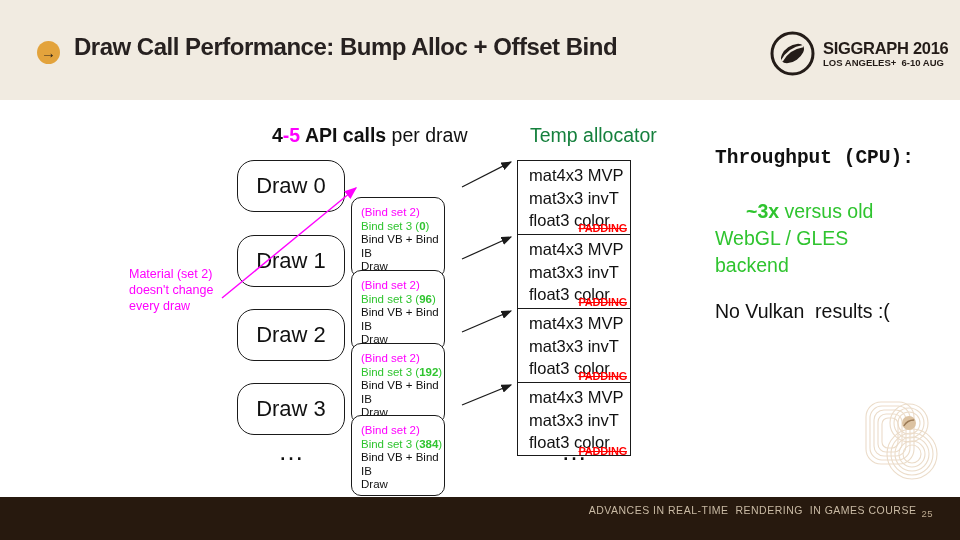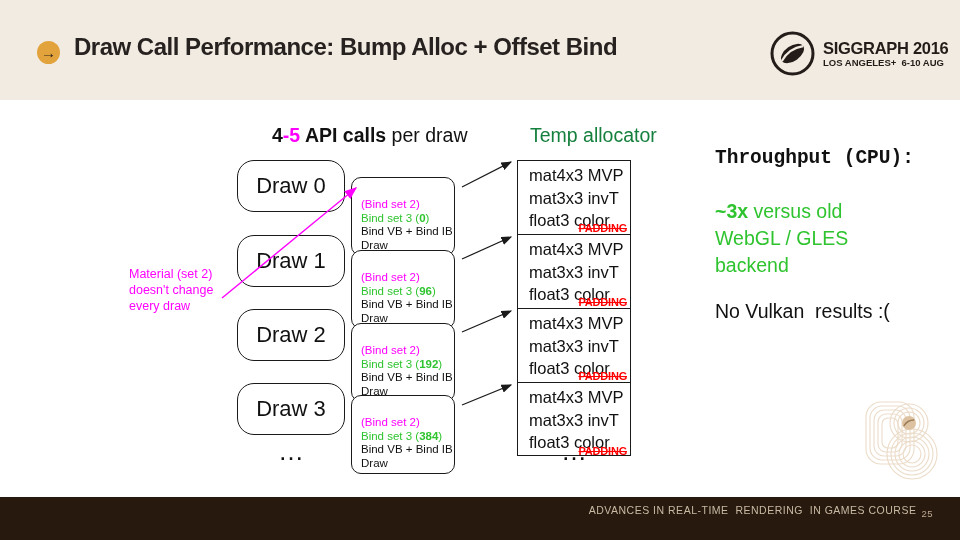--- a/index.html
+++ b/index.html
@@ -23,23 +23,23 @@
   .h-api b{font-weight:bold;}
   .h-api .pink{color:#ff00ff;font-weight:bold;}
   .h-temp{position:absolute;left:530px;top:124px;font-size:19.5px;color:#15803d;}
 
   
   .draw-box{position:absolute;left:237px;width:108px;height:52px;border:1.5px solid #1a1a1a;
             border-radius:17px;background:#fff;display:flex;align-items:center;justify-content:center;
             font-size:22px;color:#111;box-sizing:border-box;}
 
   
-  .callout{position:absolute;left:351px;width:104px;border:1px solid #1a1a1a;border-radius:10px;
-           background:#fff;padding:20px 0 3px 9px;font-size:11.5px;line-height:13.5px;color:#111;
-           box-sizing:border-box;}
+  .callout{position:absolute;left:351px;width:94px;border:1px solid #1a1a1a;border-radius:10px;
+           background:#fff;padding:8px 0 3px 9px;font-size:11.5px;line-height:13.5px;color:#111;
+           box-sizing:border-box;margin-top:20px;}
   .c-set2{color:#ff00ff;}
   .c-set3{color:#2fc42f;}
   .c-off{font-weight:bold;}
 
   
   .alloc{position:absolute;left:517px;top:160px;width:114px;height:296px;border:1.2px solid #1a1a1a;
          background:#fff;box-sizing:border-box;}
   .alloc-block{position:relative;height:74px;box-sizing:border-box;border-bottom:1px solid #1a1a1a;
                padding:3px 0 0 11px;font-size:16.5px;line-height:22.5px;color:#111;}
   .alloc-block:last-child{border-bottom:none;}
@@ -53,21 +53,21 @@
                   font-size:26px;color:#111;}
 
   
   .material{position:absolute;left:129px;top:266px;font-size:12.5px;line-height:16px;
             color:#ff00ff;white-space:pre-line;}
 
   
   .res-heading{position:absolute;left:715px;top:147px;font-size:19.5px;font-weight:bold;color:#111;font-family:Liberation Mono, monospace;}
   .res-green{position:absolute;left:715px;top:198px;font-size:19.5px;color:#2fc42f;
              line-height:27px;white-space:pre-line;}
-  .res-green .mult{font-weight:bold;}
+  .res-green .mult{font-weight:bold;margin-left:31px;}
   .res-note{position:absolute;left:715px;top:300px;font-size:19.5px;color:#111;white-space:pre;}
 
   
   .footer{position:absolute;left:0;top:497px;width:960px;height:43px;background:#27190e;}
   .footer-text{position:absolute;right:27px;top:7px;font-size:10.5px;color:#c9baa4;
                letter-spacing:0.5px;white-space:pre;}
   .footer-course{}
   .footer-page{font-size:9.5px;position:relative;top:3px;margin-left:5px;color:#bca98f;
                font-style:normal;}
 

